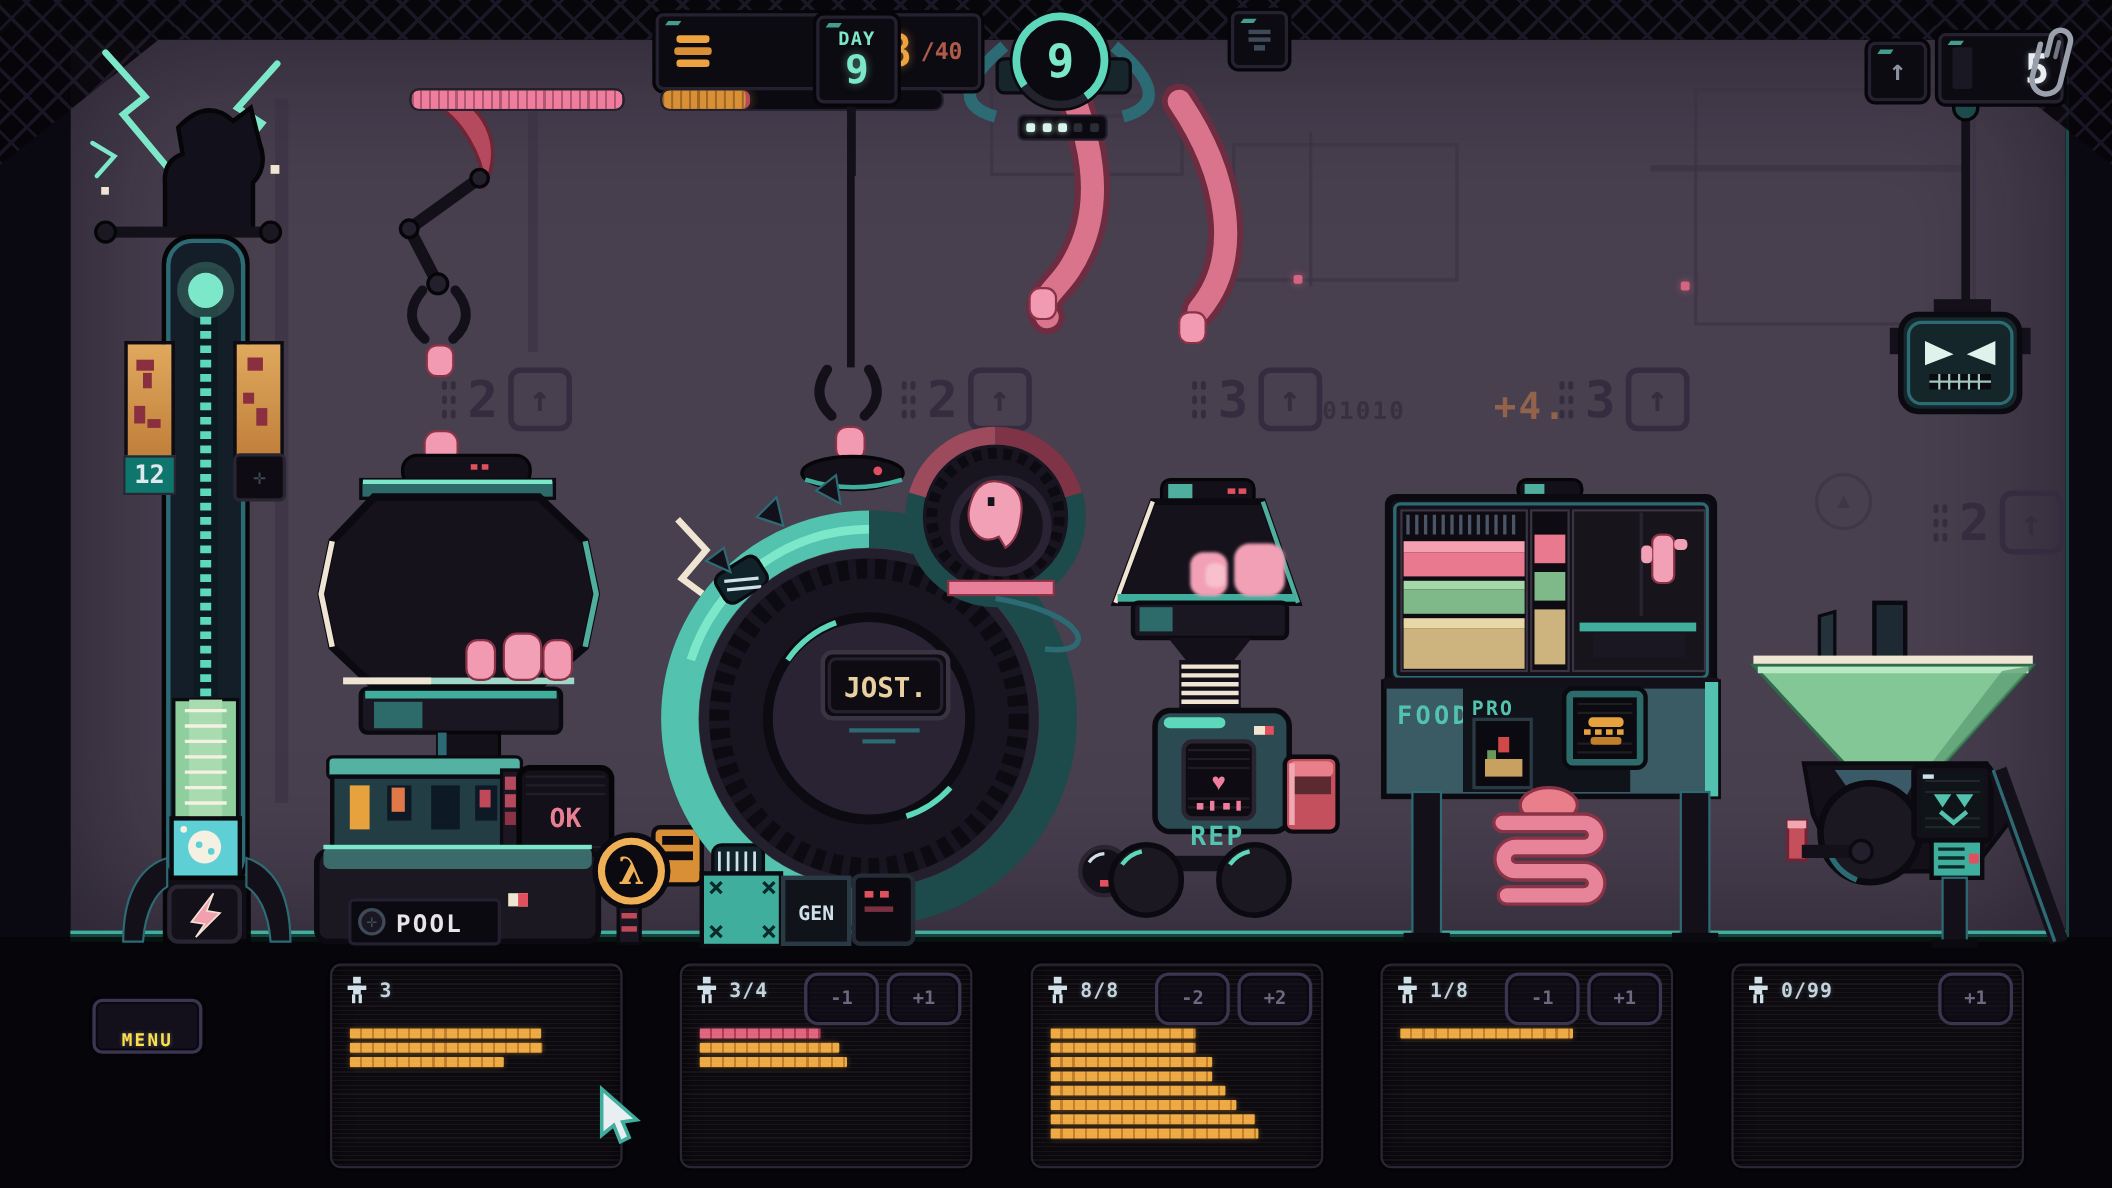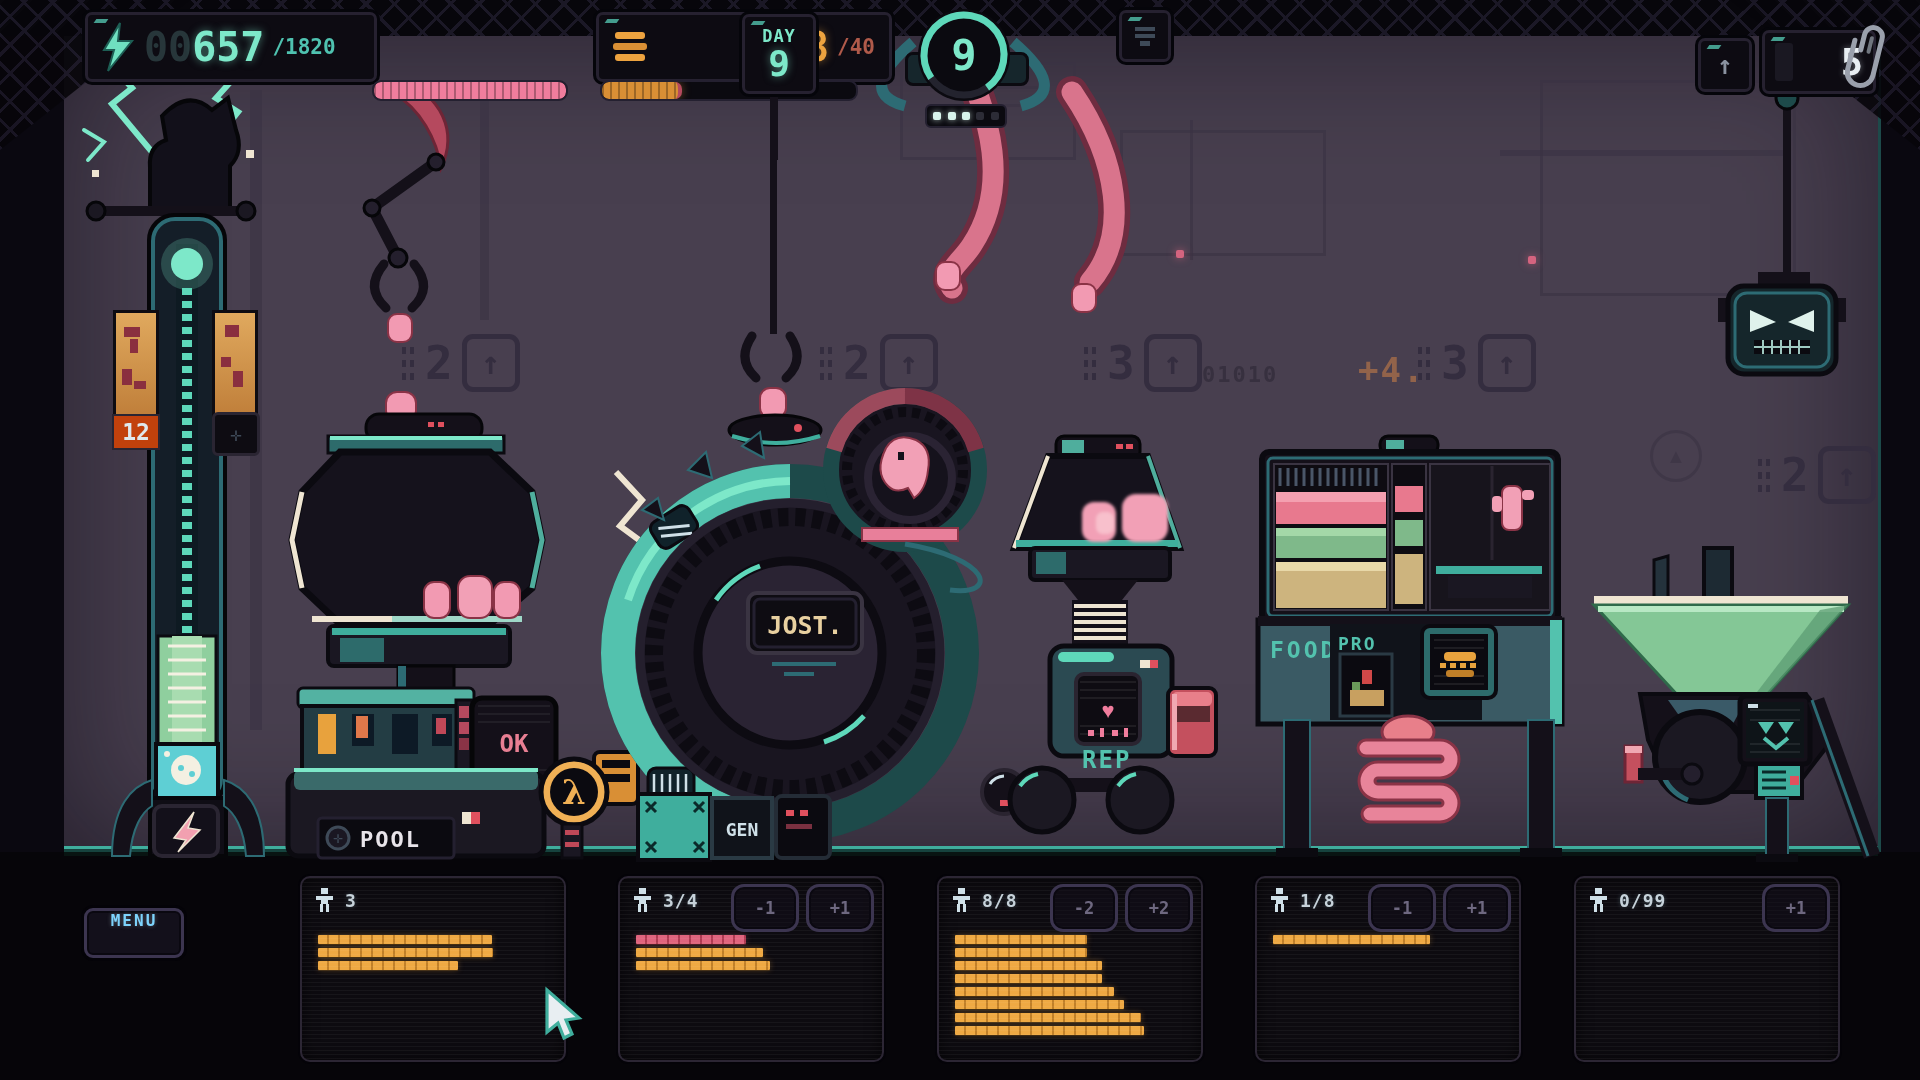--- a/index.html
+++ b/index.html
@@ -62,22 +62,22 @@
   .pbtn{width:62px;height:42px;border:3px solid #3c3550;border-radius:13px;background:rgba(18,14,26,.5);
      color:#6e6880;font-family:"DejaVu Sans Mono",monospace;font-weight:bold;font-size:17px;
      display:flex;align-items:center;justify-content:center;box-shadow:inset 0 0 0 2px #0a0810;}
   .pbars{position:absolute;left:16px;top:57px;display:flex;flex-direction:column;gap:4px;}
   .bar{height:9px;border-radius:1px;}
   .bar.orange{background:repeating-linear-gradient(90deg,#efa943 0 9px,#c07f28 9px 11px);
      box-shadow:0 1px 0 #3f2a10,0 0 6px rgba(239,169,67,.3);}
   .bar.pink{background:repeating-linear-gradient(90deg,#e0647e 0 9px,#b03a52 9px 11px);
      box-shadow:0 1px 0 #4a1a26,0 0 6px rgba(224,100,126,.3);}
   #menu-btn{left:84px;top:908px;width:94px;height:44px;background:#13101b;border:3px solid #3c3550;
-     border-radius:9px;box-shadow:0 0 0 3px #040308, inset 0 0 0 2px #0a0810;color:#7dd3fc;
-     display:flex;align-items:flex-start;justify-content:center;font-family:"DejaVu Sans Mono",monospace;
+     border-radius:9px;box-shadow:0 0 0 3px #040308, inset 0 0 0 2px #0a0810;color:#fde047;
+     display:flex;align-items:flex-end;justify-content:center;font-family:"DejaVu Sans Mono",monospace;
      font-weight:bold;font-size:16px;letter-spacing:2px;text-shadow:0 0 4px rgba(200,230,240,.35);}
   svg{display:block;overflow:visible;}
 </style>
 </head>
 <body>
 
 <div id="stage">
 
   <div class="abs" id="wall"></div>
   <div class="abs hatch" id="topband"></div>
@@ -217,21 +217,21 @@
     <div class="abs" style="left:8px;top:14px;width:16px;height:10px;background:#8a2f3f;"></div>
     <div class="abs" style="left:14px;top:26px;width:8px;height:14px;background:#8a2f3f;"></div>
     <div class="abs" style="left:6px;top:56px;width:10px;height:16px;background:#8a2f3f;"></div>
     <div class="abs" style="left:18px;top:68px;width:12px;height:8px;background:#8a2f3f;"></div>
   </div>
   <div class="abs" style="left:212px;top:310px;width:40px;height:102px;background:linear-gradient(180deg,#e0a95e,#c07f3a);border:3px solid #0e0c12;">
     <div class="abs" style="left:10px;top:12px;width:14px;height:12px;background:#8a2f3f;"></div>
     <div class="abs" style="left:6px;top:44px;width:10px;height:10px;background:#8a2f3f;"></div>
     <div class="abs" style="left:18px;top:58px;width:10px;height:16px;background:#8a2f3f;"></div>
   </div>
-  <div class="abs mono" style="left:112px;top:414px;width:44px;height:32px;background:#c2410c;border:2px solid #2a2532;color:#dfe8ec;font-size:23px;display:flex;align-items:center;justify-content:center;">12</div>
+  <div class="abs mono" style="left:112px;top:414px;width:44px;height:32px;background:#0f766e;border:2px solid #2a2532;color:#dfe8ec;font-size:23px;display:flex;align-items:center;justify-content:center;">12</div>
   <div class="abs mono" style="left:212px;top:412px;width:42px;height:38px;background:#0e0c12;border:3px solid #2a2532;border-radius:6px;color:#3e4a58;font-size:19px;display:flex;align-items:center;justify-content:center;">✛</div>
 
   <svg class="abs" style="left:280px;top:380px;" width="380" height="480" viewBox="280 380 380 480">
 
     <rect x="386" y="392" width="30" height="30" rx="11" fill="#f29ab2" stroke="#8a3346" stroke-width="2"></rect>
     <rect x="366" y="414" width="116" height="28" rx="13" fill="#141019" stroke="#060609" stroke-width="3"></rect>
     <rect x="428" y="422" width="6" height="5" fill="#e0505e"></rect>
       <rect x="438" y="422" width="6" height="5" fill="#e0505e"></rect>
     <rect x="328" y="436" width="176" height="17" fill="#2d6b6b" stroke="#0b0a10" stroke-width="3"></rect>
     <rect x="330" y="436" width="172" height="4" fill="#7de8c9"></rect>
@@ -508,28 +508,20 @@
 
     <rect x="1756" y="764" width="46" height="34" fill="#3fae9d" stroke="#0b0a10" stroke-width="4"></rect>
     <path d="M1762,772 h24 M1762,780 h24 M1762,788 h24" stroke="#0b2a2a" stroke-width="3"></path>
     <rect x="1790" y="776" width="9" height="9" fill="#e0505e"></rect>
     <rect x="1766" y="798" width="22" height="62" fill="#141019" stroke="#2d6b74" stroke-width="2"></rect>
     <rect x="1756" y="854" width="42" height="8" fill="#0b0a10"></rect>
     <line x1="1816" y1="700" x2="1872" y2="856" stroke="#141019" stroke-width="17"></line>
     <line x1="1812" y1="700" x2="1868" y2="856" stroke="#2d6b74" stroke-width="3"></line>
   </svg>
 
-  <div class="hud-box" style="left:85px;top:12px;width:262px;height:64px;padding:0 12px;">
-    <svg width="34" height="48" viewBox="0 0 34 48">
-      <polygon points="20,0 4,27 14,27 8,48 32,18 18,18" fill="#6fe0c0" stroke="#1d5e54" stroke-width="2"></polygon>
-    </svg>
-    <span class="hud-val" style="color:#27363a;margin-left:10px;">00</span>
-      <span class="hud-val" style="color:#7de8c9;text-shadow:0 0 8px rgba(125,232,201,.5);">657</span>
-    <span class="hud-max" style="color:#4fc2b0;">/1820</span>
-  </div>
 
   <div class="meter" style="left:372px;top:80px;width:192px;">
     <div class="fill tickfill" style="width:100%;background-color:#f07d9d;box-shadow:0 0 10px rgba(240,125,157,.55);"></div>
   </div>
 
   <div class="hud-box" style="left:596px;top:12px;width:262px;height:64px;padding:0 14px;">
     <svg width="34" height="30" viewBox="0 0 34 30">
       <rect x="2" y="0" width="30" height="7" rx="3" fill="#eda33f"></rect>
       <rect x="0" y="11" width="34" height="7" rx="3" fill="#d98f35"></rect>
       <rect x="2" y="22" width="30" height="7" rx="3" fill="#eda33f"></rect>

